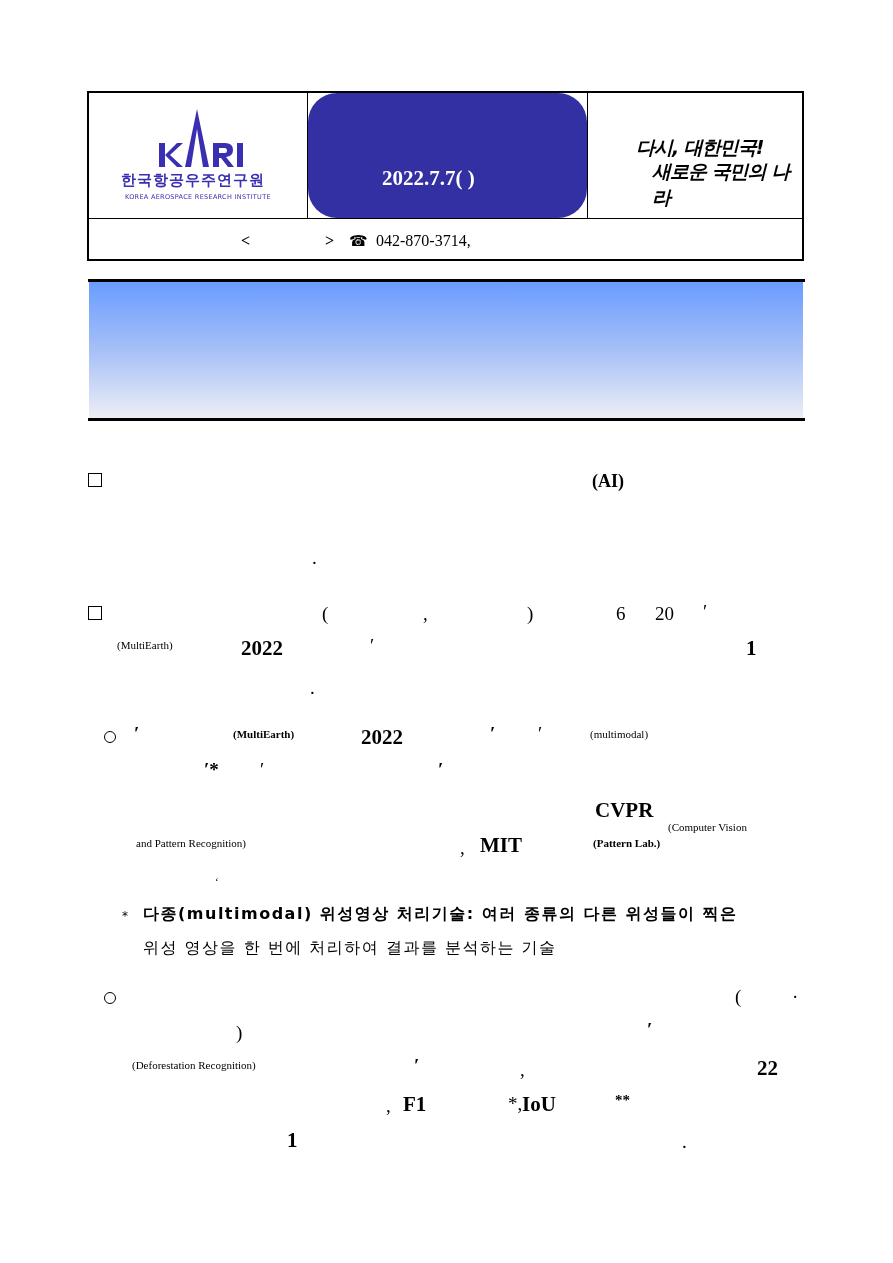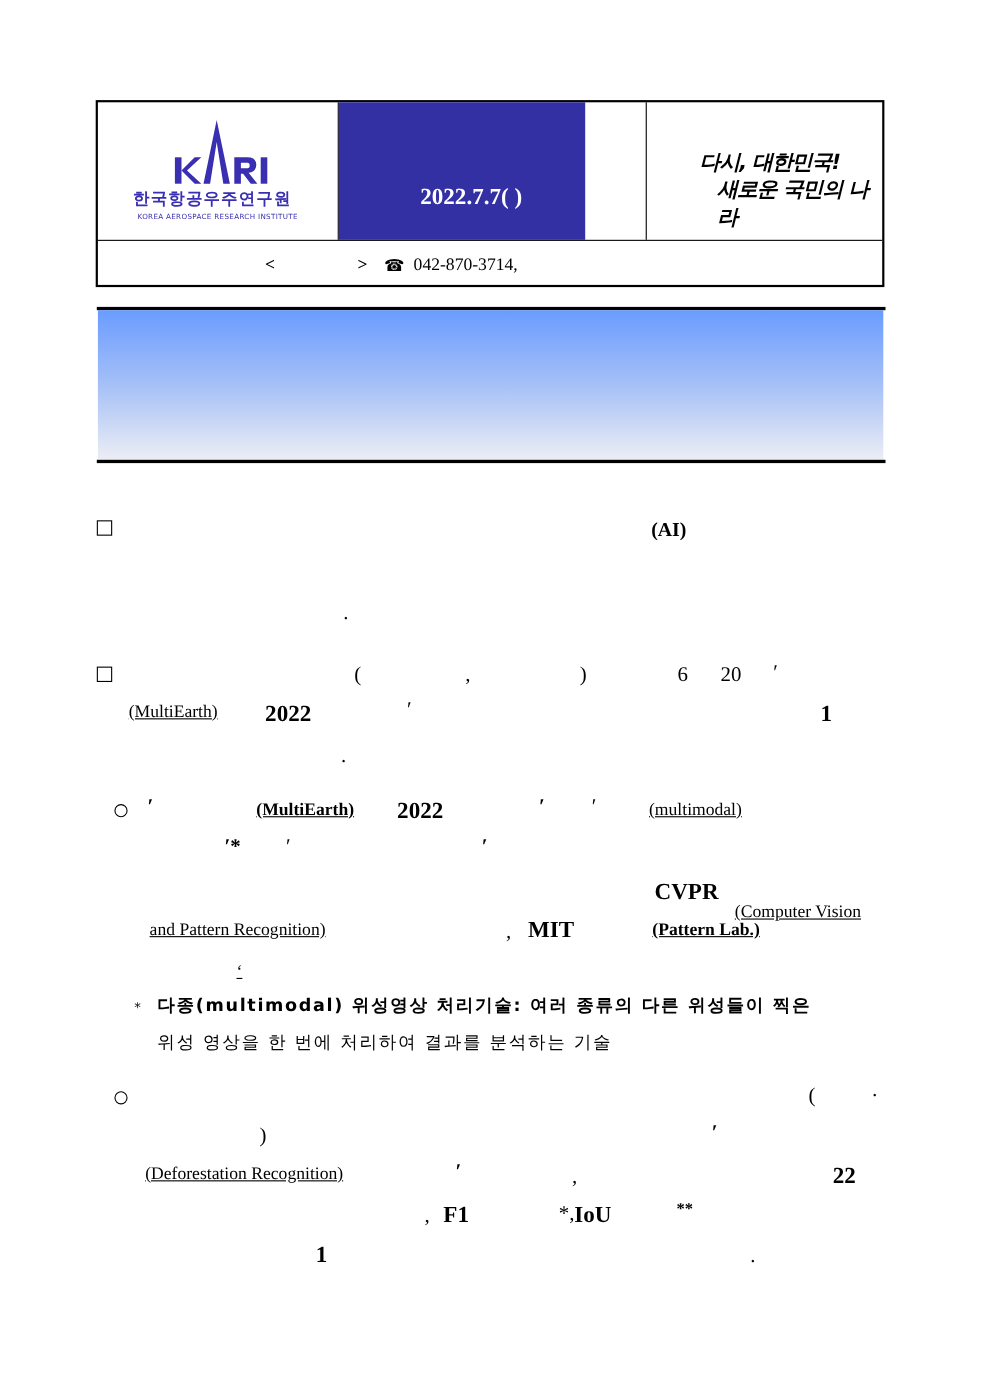--- a/index.html
+++ b/index.html
@@ -5,22 +5,22 @@
     html, body { margin: 0; padding: 0; background: #ffffff; }
     body { width: 893px; height: 1263px; position: relative; overflow: hidden;
            font-family: "Liberation Serif", "DejaVu Serif", serif; color: #000; }
     .abs { position: absolute; white-space: nowrap; line-height: 1; }
 
     
     .hdr { position: absolute; left: 87px; top: 91px; width: 717px; height: 170px;
            border: 2px solid #000; box-sizing: border-box; }
     .hdr .cell-logo { position: absolute; left: 0; top: 0; width: 219px; height: 125px;
            border-right: 1px solid #000; box-sizing: border-box; }
-    .hdr .cell-date { position: absolute; left: 219px; top: 0; width: 224px; height: 125px;
-           background: #3330a3; }
+    .hdr .cell-date { position: absolute; left: 219px; top: 0; width: 279px; height: 125px;
+           background: #3330a3; border-radius: 29px; }
     .hdr .cell-slogan { position: absolute; left: 498px; top: 0; width: 215px; height: 125px;
            border-left: 1px solid #000; box-sizing: border-box; }
     .hdr .row-contact { position: absolute; left: 0; top: 125px; width: 713px; height: 41px;
            border-top: 1px solid #000; box-sizing: border-box; }
 
     .date-text { position: absolute; left: 74px; top: 73px; color: #fff; font-weight: bold;
            font-size: 21px; font-family: "Liberation Serif", serif; }
 
     .logo-k { position:absolute; left: 44px; top: 14px; }
     .logo-kr { position:absolute; left: 32px; top: 78px; color:#3a2fb0; font-weight:bold;
@@ -39,21 +39,21 @@
     .banner-top { position:absolute; left: 88px; top: 279px; width: 717px; height: 3px; background:#000; }
     .banner { position:absolute; left: 89px; top: 282px; width: 714px; height: 136px;
            background: linear-gradient(to bottom, #6a9cff 0%, #a6c0f7 50%, #eceef4 100%); }
     .banner-bot { position:absolute; left: 88px; top: 418px; width: 717px; height: 3px; background:#000; }
 
     .sqbox { position:absolute; width: 14px; height: 14px; border: 1.5px solid #000; box-sizing: border-box; }
     .circle { position:absolute; width: 12px; height: 12px; border: 1.3px solid #000; border-radius: 50%; box-sizing: border-box; }
 
     .t { font-size: 19px; }
     .tb { font-size: 21px; font-weight: bold; }
-    .ts { font-size: 16px; text-decoration: underline; }
+    .ts { font-size: 11px; }
     .note { font-family: "DejaVu Sans", sans-serif; font-size: 16px; letter-spacing: 1.5px; }
   </style>
 </head>
 <body>
 
 <div class="hdr">
   <div class="cell-logo">
     <svg class="logo-k" width="130" height="64" viewBox="0 0 130 64">
 
       <path d="M64 2 L52 60 L58 60 L64 22 L70 60 L76 60 Z" fill="#3a2fb0"></path>

